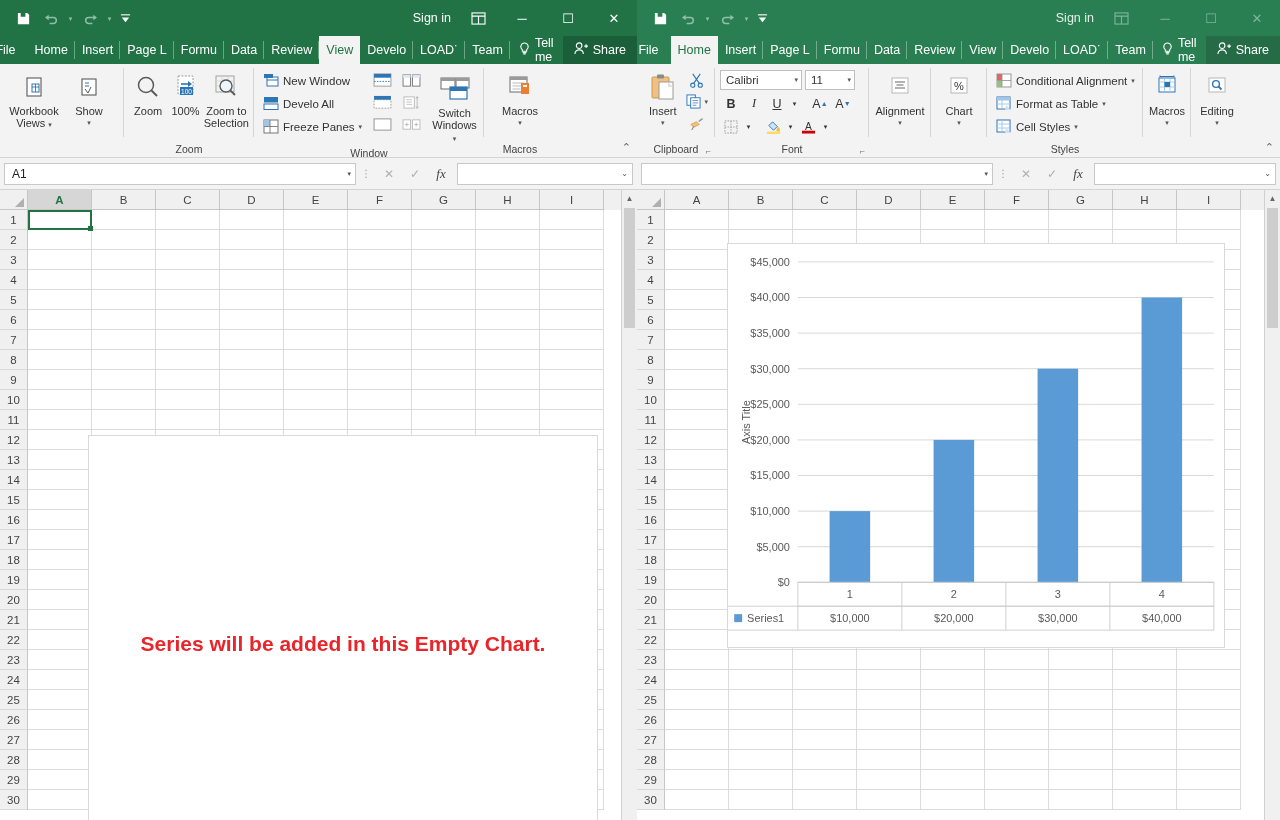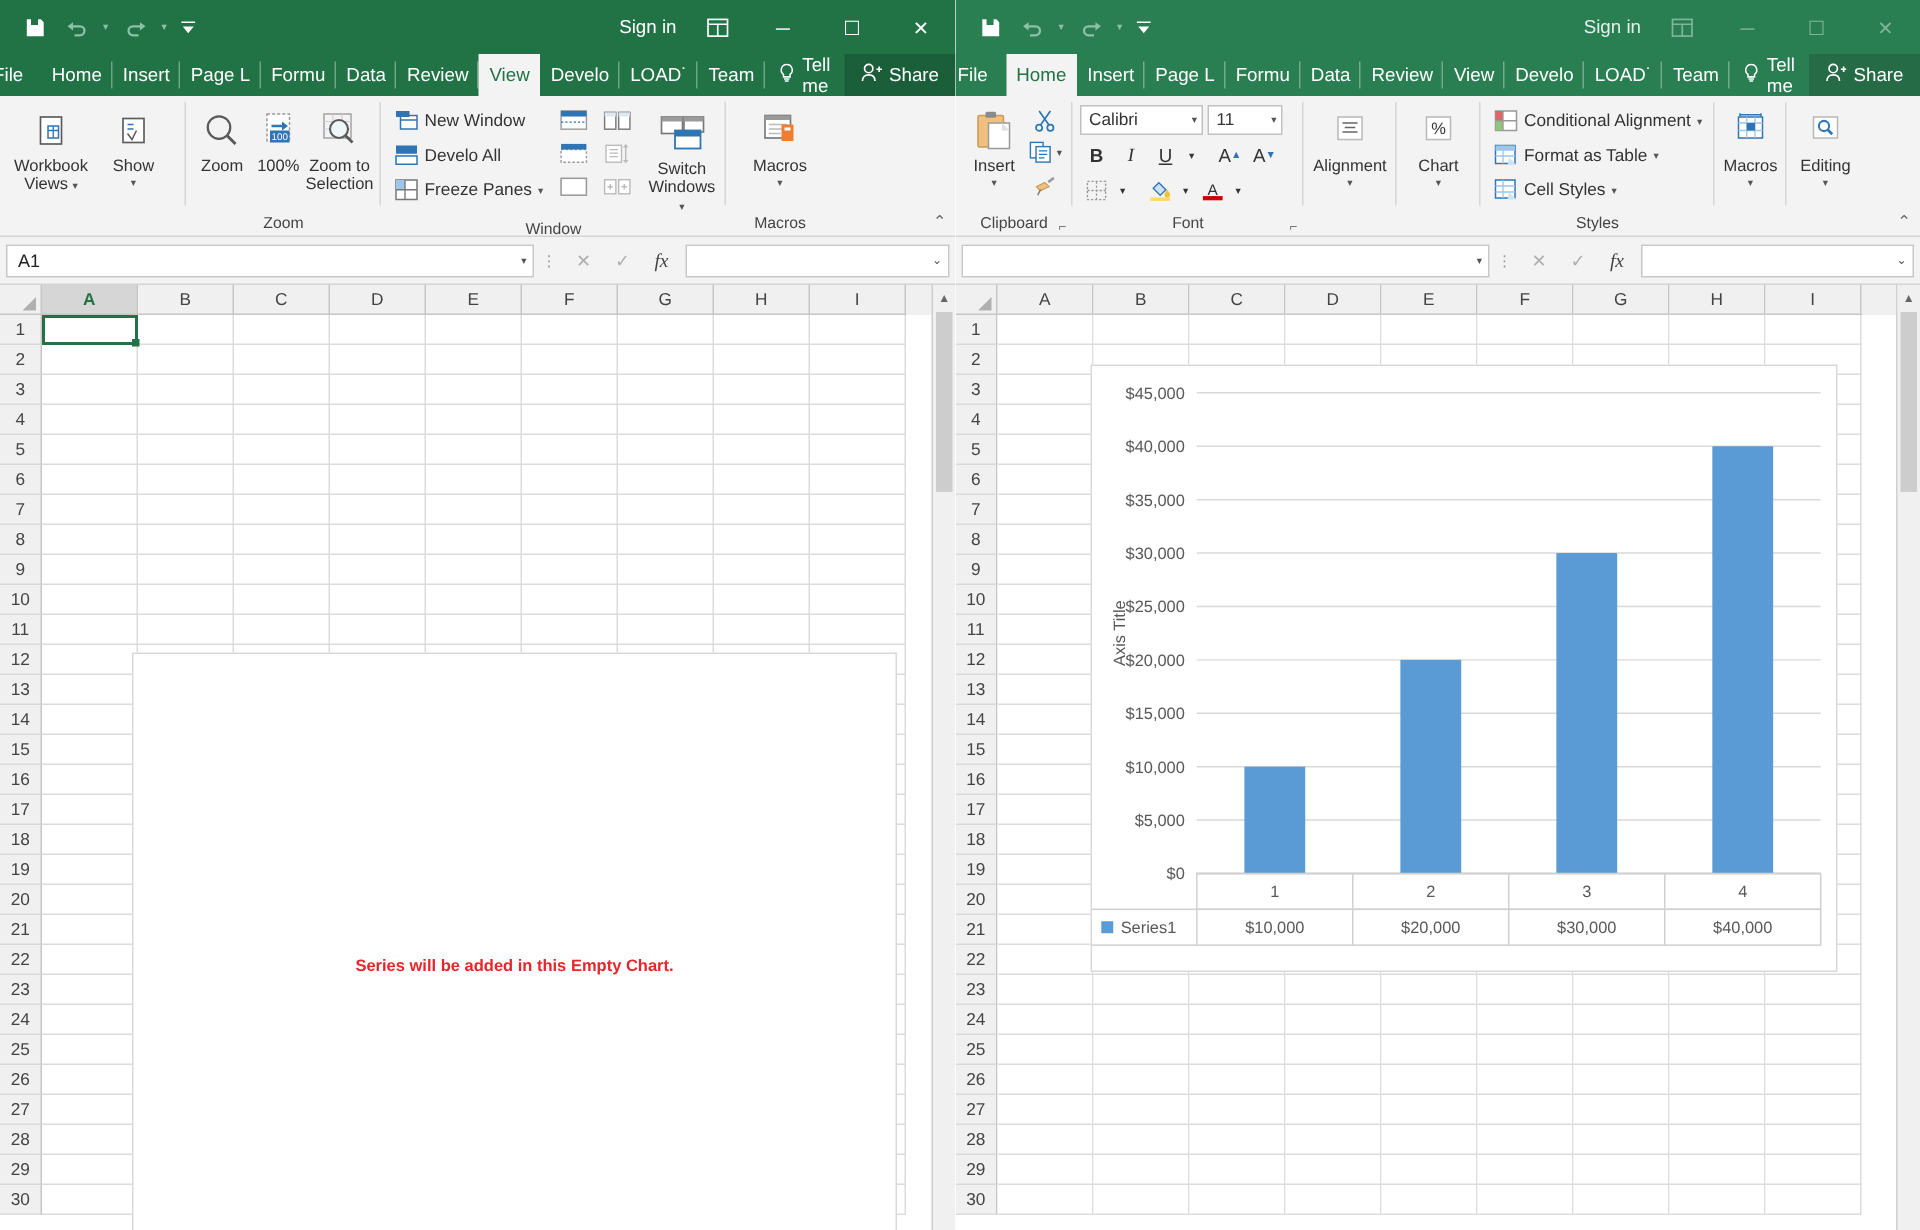--- a/index.html
+++ b/index.html
@@ -121,21 +121,21 @@
   .vscroll { position: absolute; top: 0; right: 0; width: 16px; bottom: 0;
              background: #f0f0f0; border-left: 1px solid #d0d0d0; }
   .vs-btn { height: 17px; display: flex; align-items: center; justify-content: center;
             font-size: 8px; color: #666; background: #f0f0f0; }
   .vs-thumb { position: absolute; top: 18px; left: 2px; right: 2px; height: 120px;
               background: #cdcdcd; }
 
   
   .chartobj { position: absolute; background: #fff; }
   .emptychart { display: flex; align-items: center; justify-content: center; }
-  .emptychart .msg { font-weight: bold; font-size: 11px; }
+  .emptychart .msg { font-weight: bold; font-size: 21px; }
   .svgchart { width: 100%; height: 100%; display: block; }
   .axtitle { font-size: 11px; fill: #595959; }
   .ticklbl { font-size: 11px; fill: #595959; }
   .dtlbl  { font-size: 11px; fill: #595959; }
 </style>
 </head>
 <body>
 
 <div class="app left">
 

